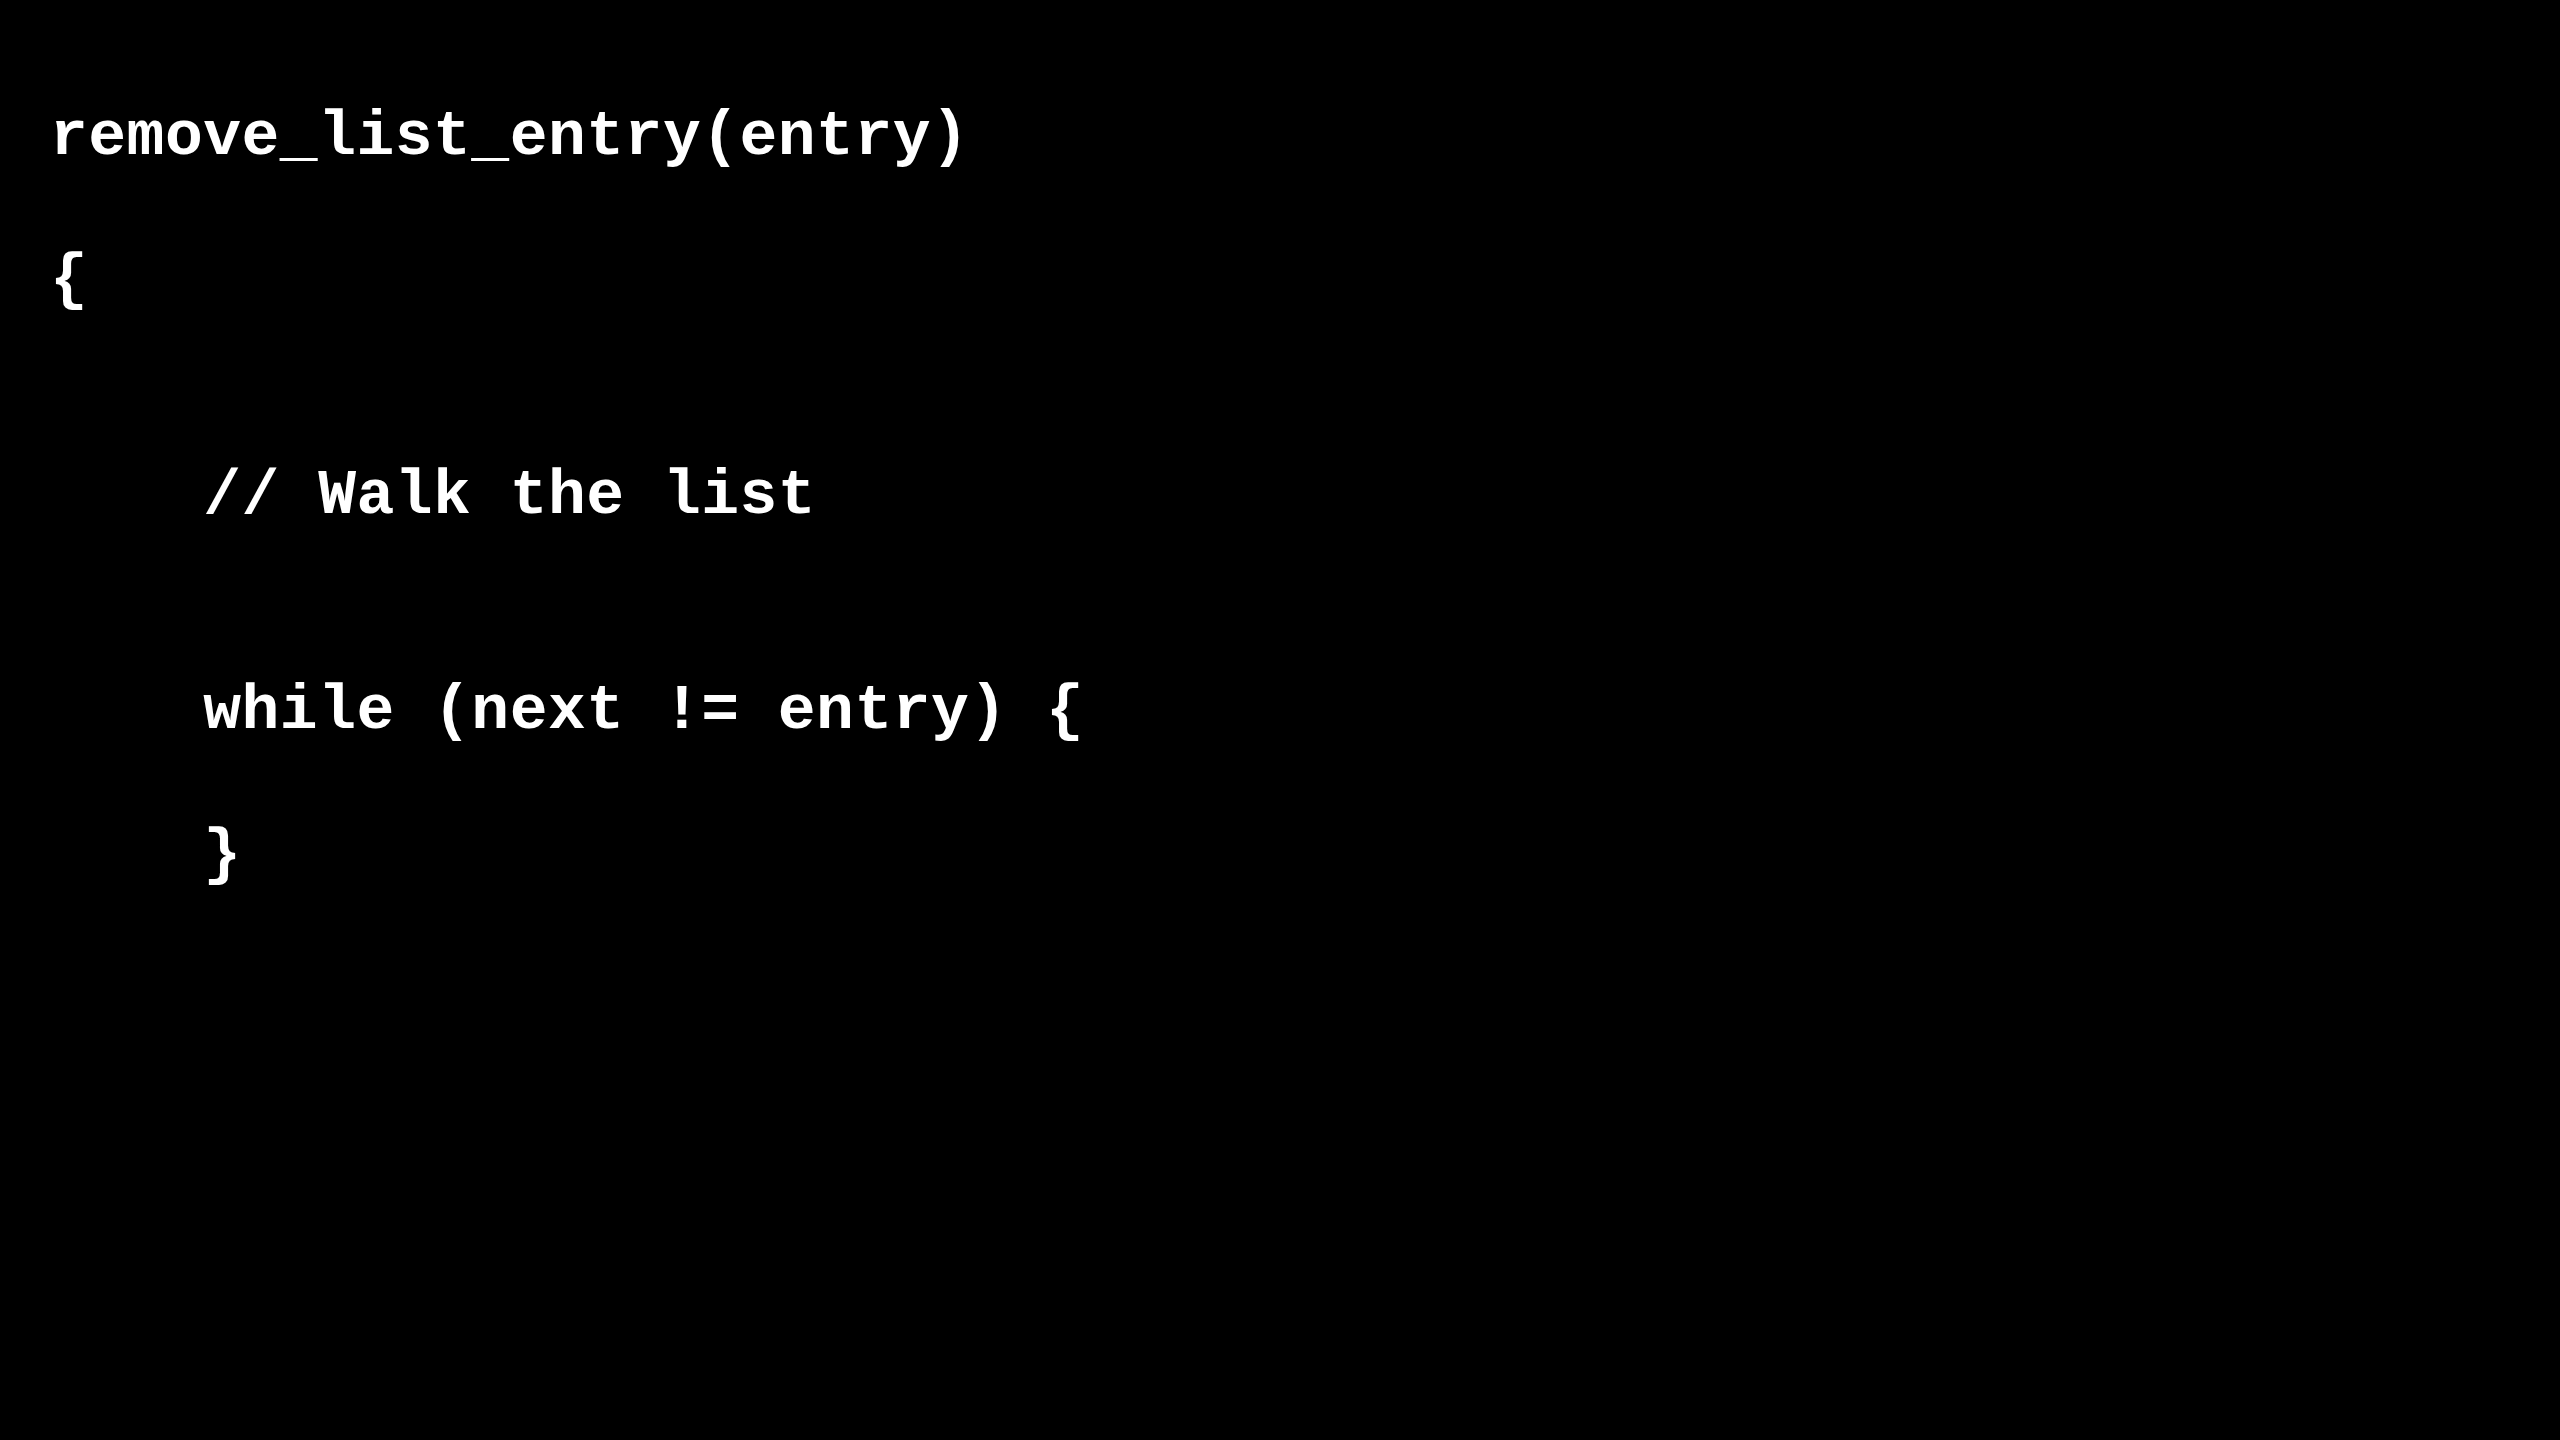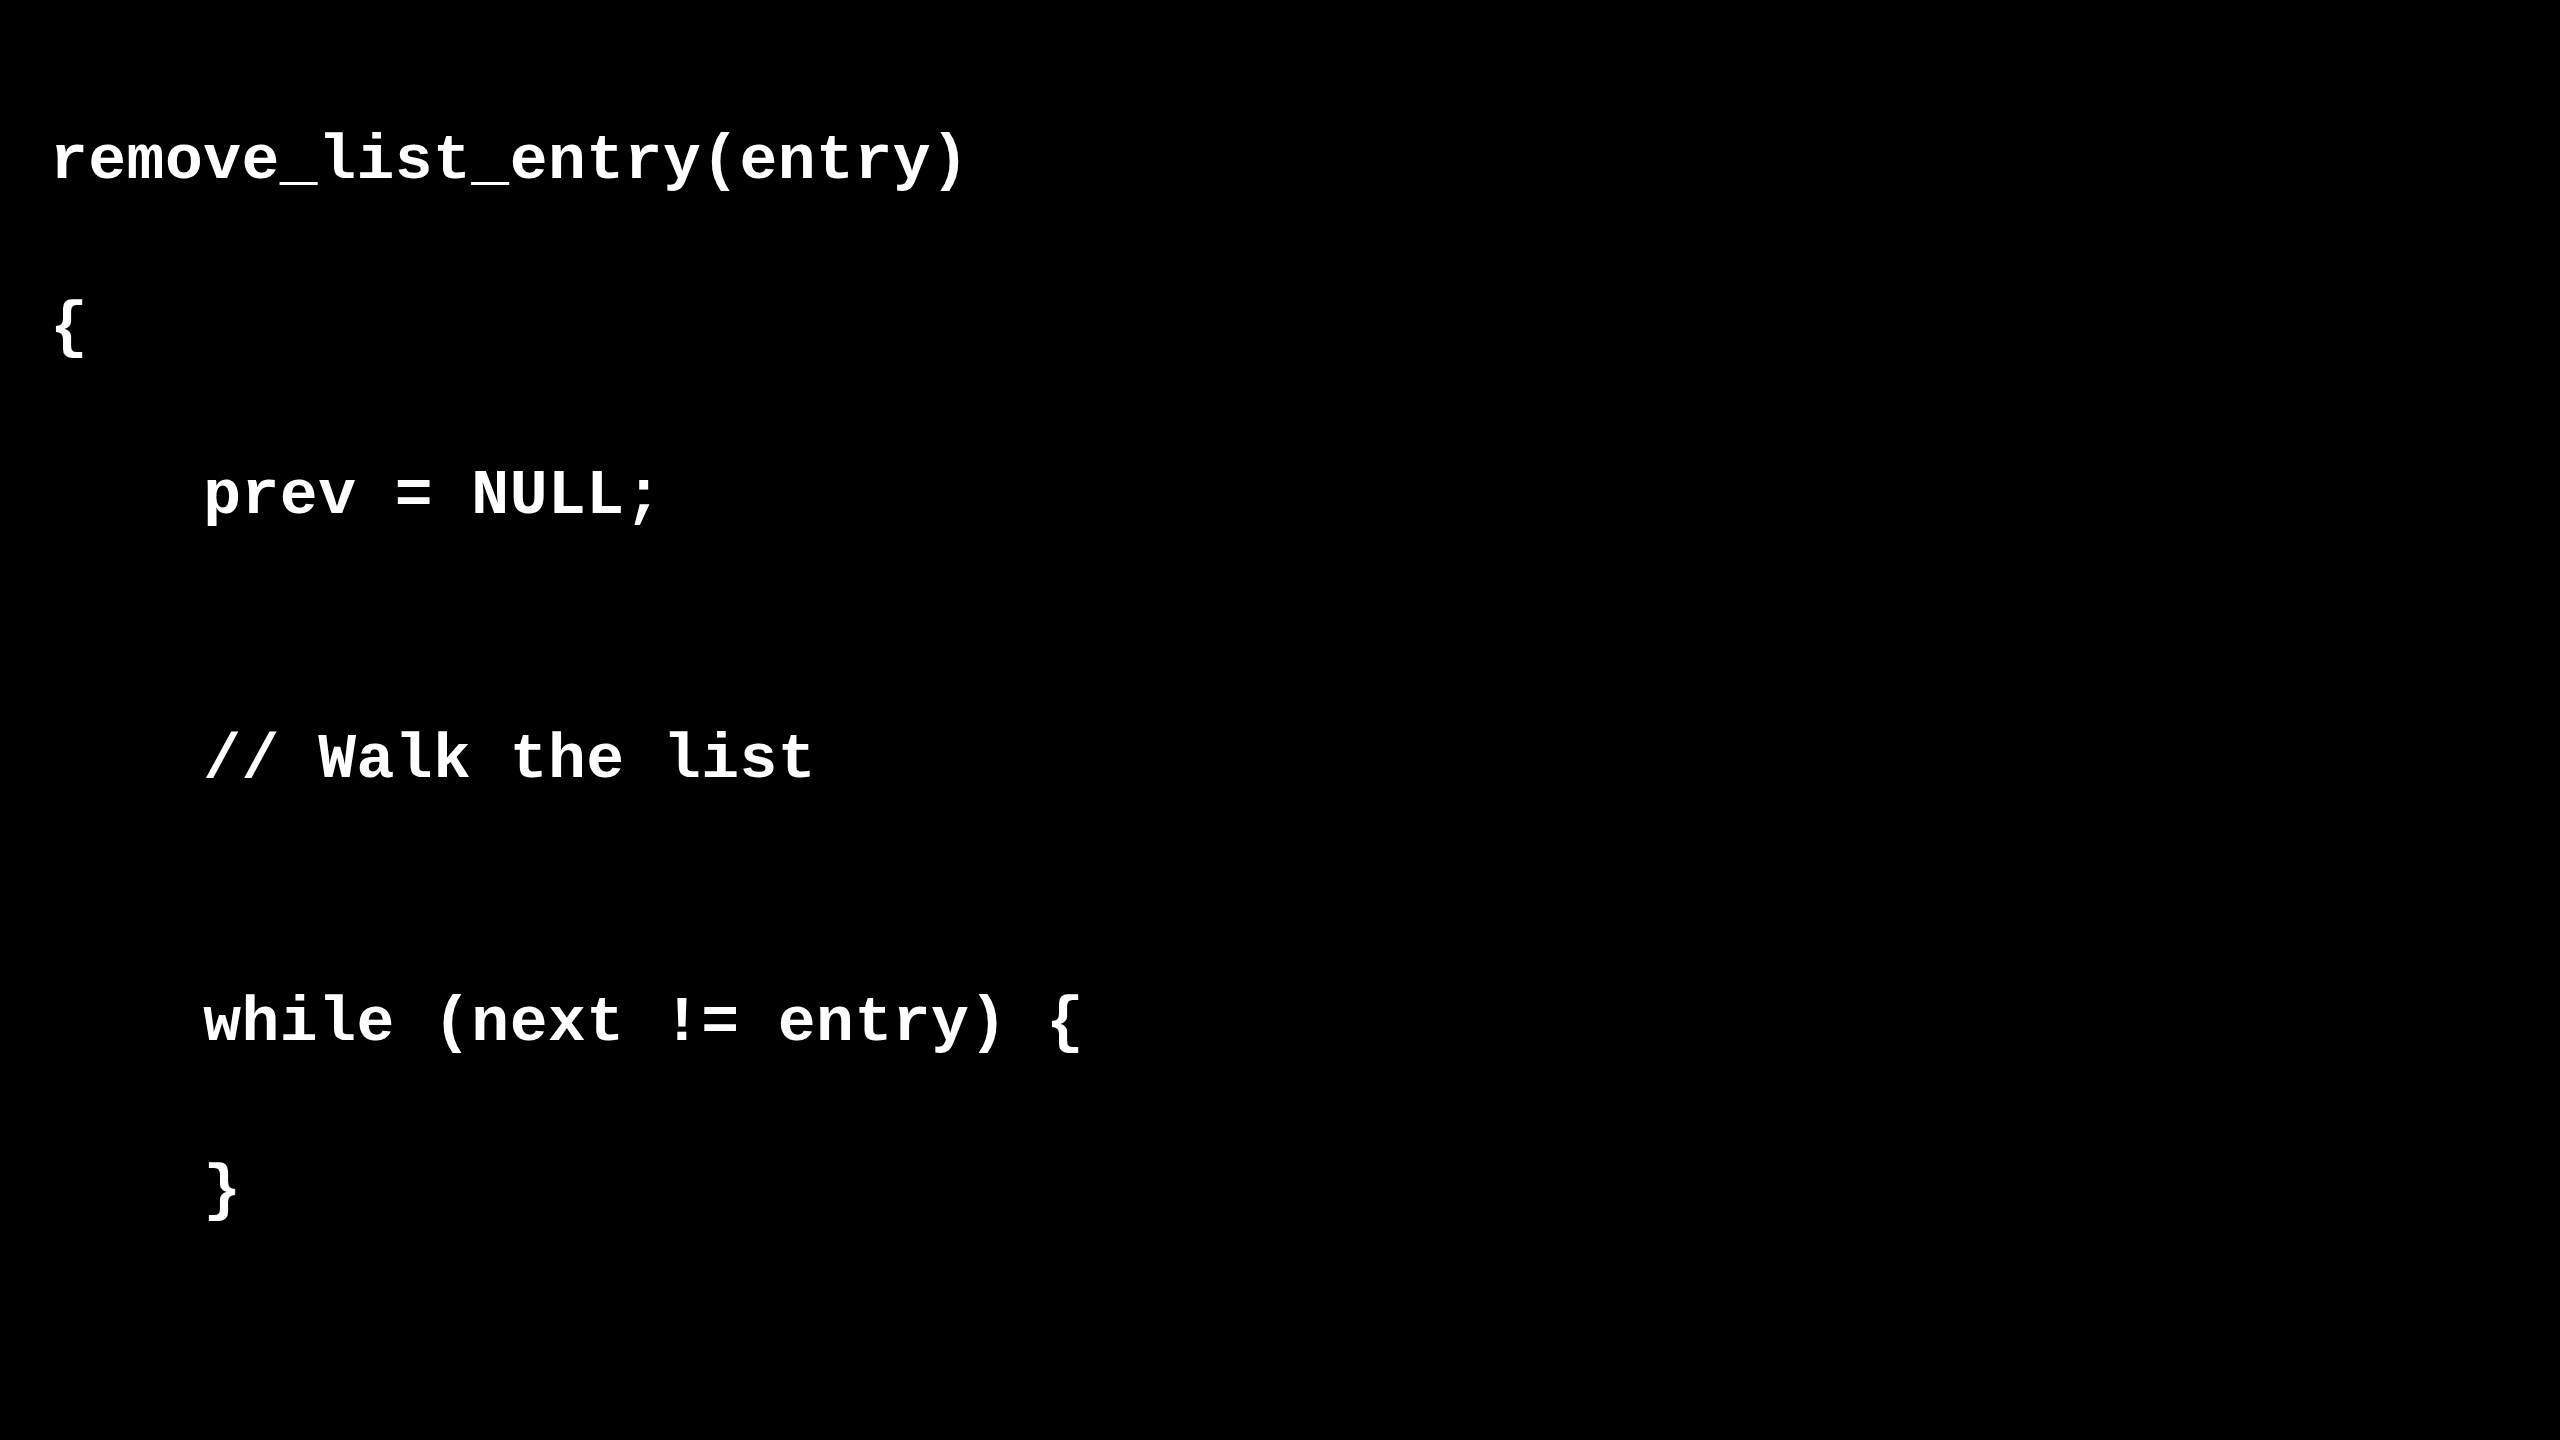--- a/index.html
+++ b/index.html
@@ -18,30 +18,28 @@
       font-family: "Courier New", Courier, monospace;
       font-size: 63px;
       font-weight: bold;
       color: #ffffff;
       line-height: 1.14;
       white-space: pre;
       letter-spacing: 0.5px;
     }
     .code-line {
       display: block;
-      margin-top: 24px;
     }
   </style>
 </head>
 <body>
 
 <div class="code-container">
 <span class="code-line">remove_list_entry(entry)</span>
 <span class="code-line">{</span>
-<span class="code-line">    prev = NULL;</span>
 <span class="code-line"></span>
 <span class="code-line">    // Walk the list</span>
 <span class="code-line"></span>
 <span class="code-line">    while (next != entry) {</span>
 <span class="code-line">    }</span>
 <span class="code-line"></span>
 
 
 <span class="code-line"></span>
 

